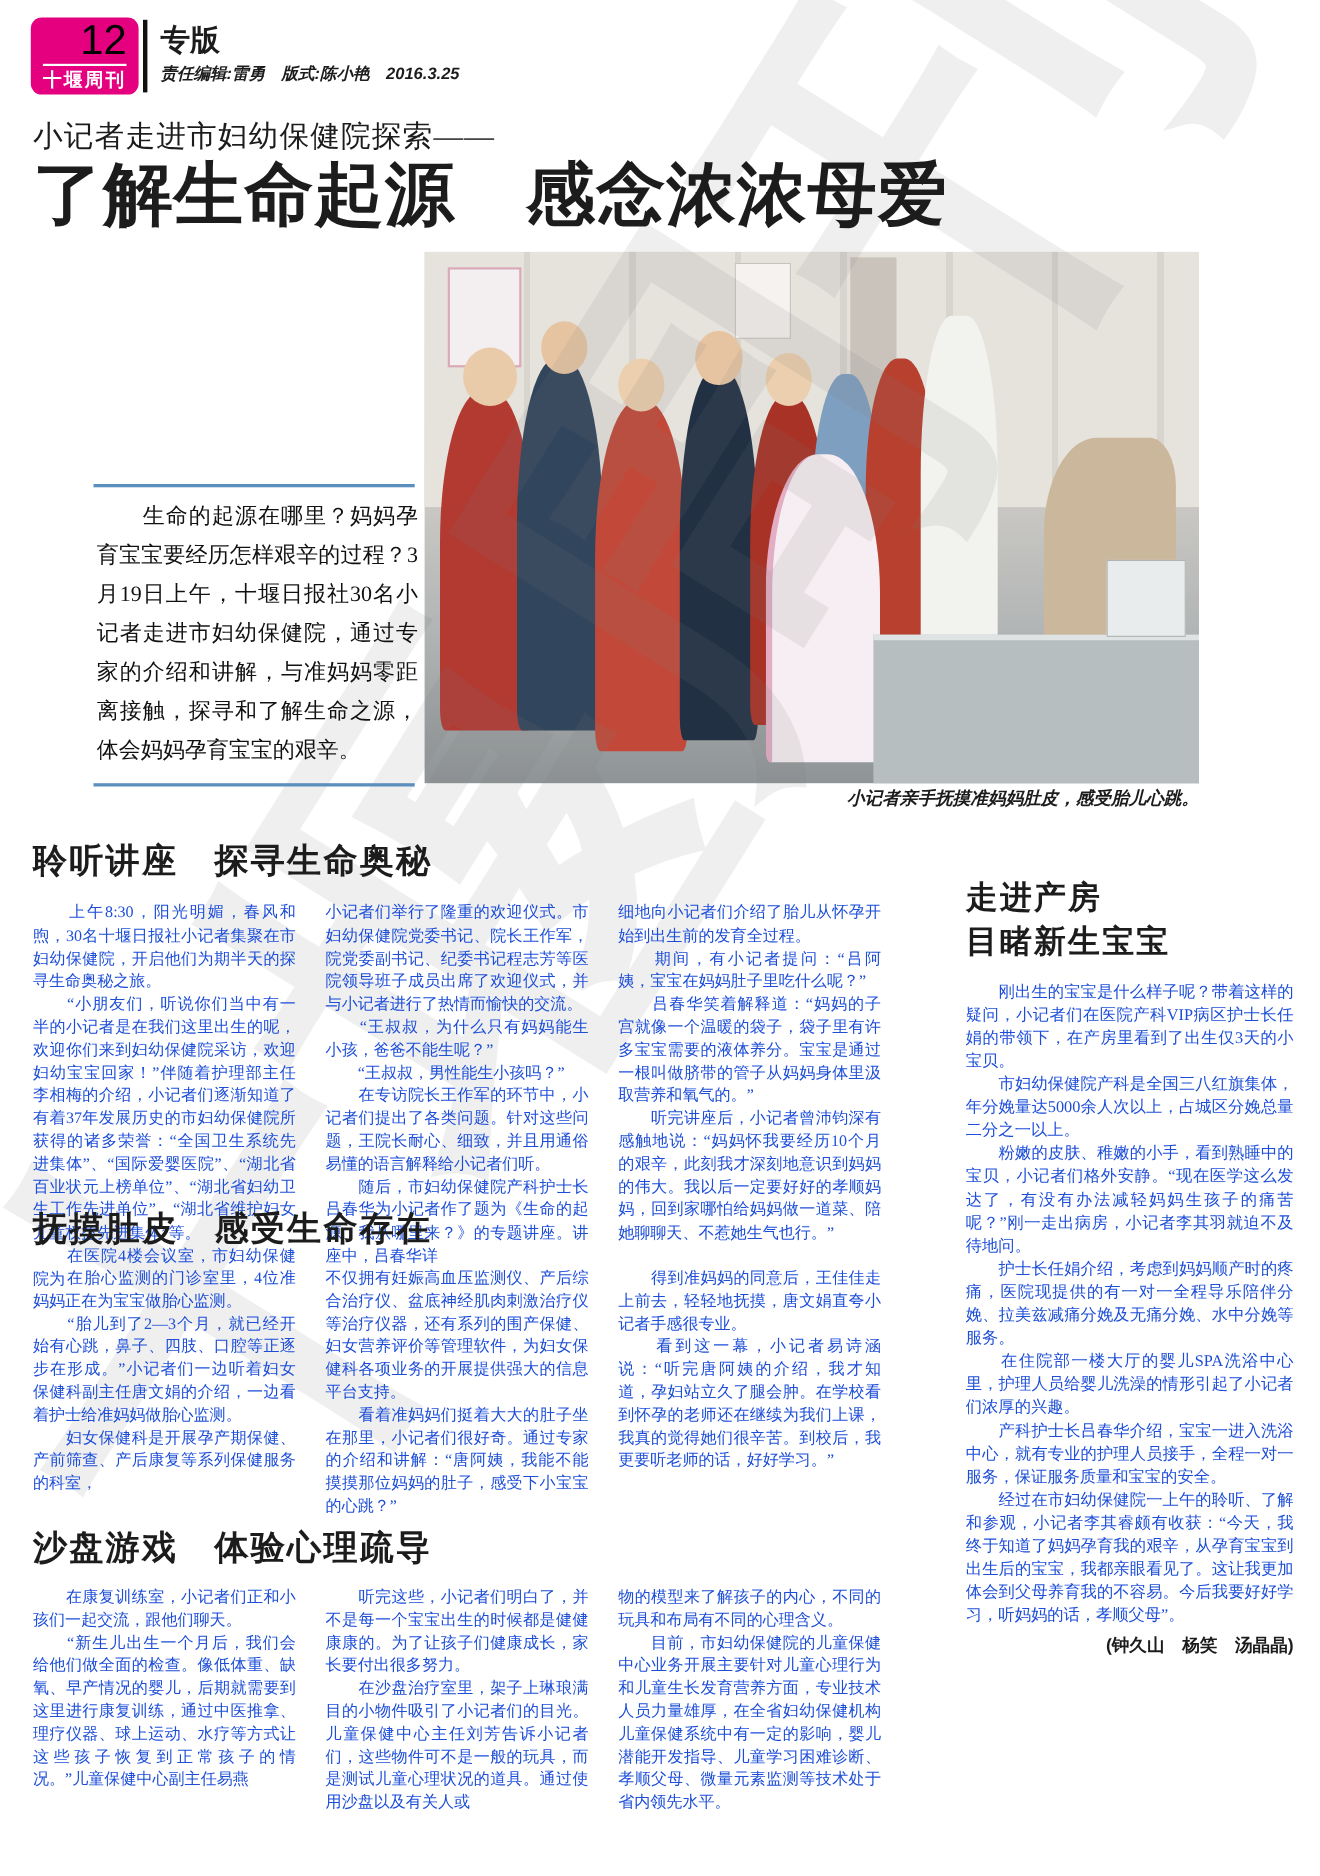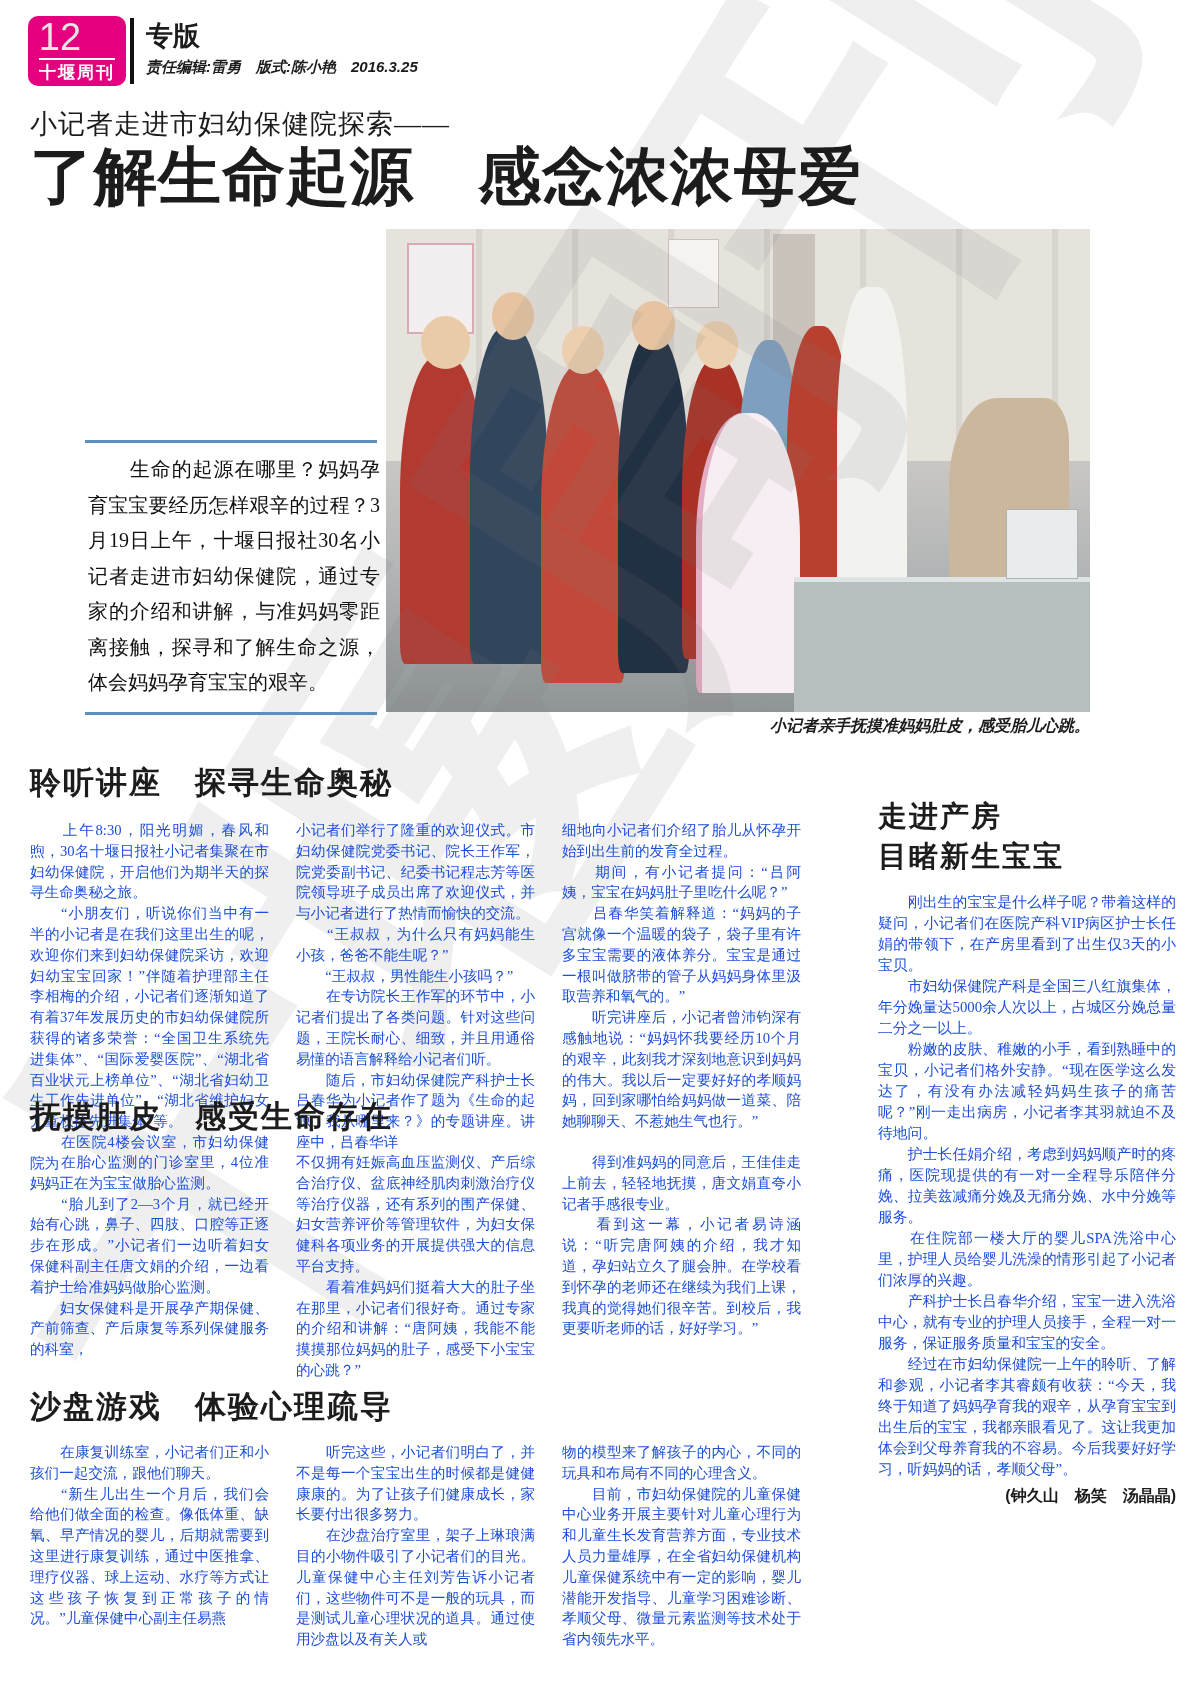--- a/index.html
+++ b/index.html
@@ -3,22 +3,22 @@
 <meta charset="utf-8">
 <style>
   html,body{margin:0;padding:0;}
   body{width:1200px;height:1705px;position:relative;background:#ffffff;overflow:hidden;
        font-family:"Liberation Serif",serif;color:#1c1c1c;}
   .abs{position:absolute;}
 
   
   .brandbox{left:28px;top:16px;width:98px;height:70px;background:#e4007f;border-radius:10px;
             display:flex;flex-direction:column;align-items:center;z-index:10;}
-  .pagenum{font-family:"Liberation Sans",sans-serif;font-size:38px;line-height:42px;color:#e5e5e5;
-           width:78%;text-align:left;border-bottom:2px solid #fff;}
+  .pagenum{font-family:"Liberation Sans",sans-serif;font-size:38px;line-height:42px;color:#000000;
+           width:78%;text-align:right;border-bottom:2px solid #fff;}
   .pubname{font-family:"Liberation Sans",sans-serif;font-size:17px;font-weight:bold;color:#fff;
            letter-spacing:2px;line-height:26px;}
   .vrule{left:130px;top:18px;width:4px;height:66px;background:#111;z-index:10;}
   .seclabel{left:146px;top:18px;font-family:"Liberation Sans",sans-serif;font-size:27px;font-weight:bold;z-index:10;}
   .editorline{left:146px;top:58px;font-family:"Liberation Sans",sans-serif;font-size:15px;
               font-weight:bold;font-style:italic;z-index:10;}
 
   
   .kicker{left:30px;top:106px;font-size:27px;letter-spacing:1px;z-index:10;text-align:right;}
   .headline{left:30px;top:134px;font-size:63px;font-weight:900;letter-spacing:1px;white-space:nowrap;

